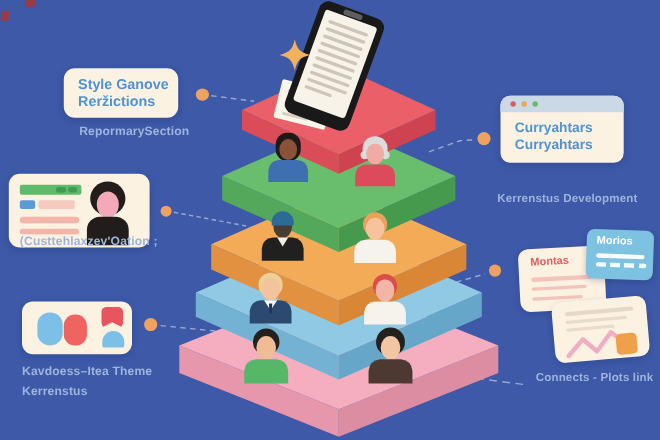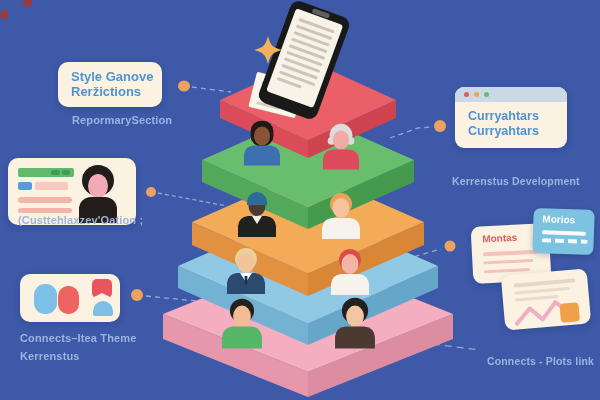--- a/index.html
+++ b/index.html
@@ -188,21 +188,21 @@
   <div class="caption" style="left:18px;top:212px;">(Custtehlaxzev'Oation ;</div>
 
   <div class="card" style="left:20px;top:274px;width:100px;height:48px;">
     <div class="chip" style="left:14px;top:10px;width:23px;height:30px;border-radius:11px;background:#7cc0e8;"></div>
     <div class="chip" style="left:38px;top:12px;width:21px;height:28px;border-radius:10px;background:#ef6360;"></div>
     <div class="chip" style="left:72px;top:5px;width:20px;height:19px;background:#e8555f;border-radius:5px;
          clip-path:polygon(0 0,100% 0,100% 100%,50% 74%,0 100%);"></div>
     <div class="chip" style="left:73px;top:27px;width:20px;height:15px;background:#7cc0e8;border-radius:10px 10px 2px 2px;"></div>
   </div>
   <div class="caption" style="left:20px;top:330px;">
-    <div>Connects–Itea Theme</div>
+    <div>Kavdoess–Itea Theme</div>
     <div>Kerrenstus</div>
   </div>
 
   <div class="card" style="left:455px;top:87px;width:112px;height:61px;border-radius:9px;">
     <div class="browser-header">
       <div class="dot" style="background:#e05c5c;"></div>
       <div class="dot" style="background:#e8a94f;"></div>
       <div class="dot" style="background:#68bd6c;"></div>
     </div>
     <div class="card-title" style="position:absolute;left:13px;top:22px;font-size:12.5px;">
@@ -228,17 +228,17 @@
   <div class="card" style="left:503px;top:272px;width:86px;height:55px;border-radius:9px;transform:rotate(-5deg);">
     <div class="pill" style="left:12px;top:9px;width:62px;height:3.5px;background:#e6d8c9;"></div>
     <div class="pill" style="left:12px;top:17px;width:56px;height:3px;background:#eadccd;"></div>
     <div class="pill" style="left:12px;top:24px;width:44px;height:3px;background:#eadccd;"></div>
     <svg width="86" height="31" style="position:absolute;left:0;top:23px;">
       <polyline points="12,26 26,12 38,24 52,8 64,18" fill="none" stroke="#efaec2" stroke-width="4" stroke-linecap="round" stroke-linejoin="round"></polyline>
       <rect x="56" y="10" width="19" height="19" rx="4" fill="#f0a04a"></rect>
     </svg>
   </div>
 
-  <div class="caption" style="left:487px;top:353px;font-size:10.5px;">
+  <div class="caption" style="left:487px;top:335px;font-size:10.5px;">
     <div>Connects - Plots link</div>
   </div>
 
 </div>
 
 </body></html>

